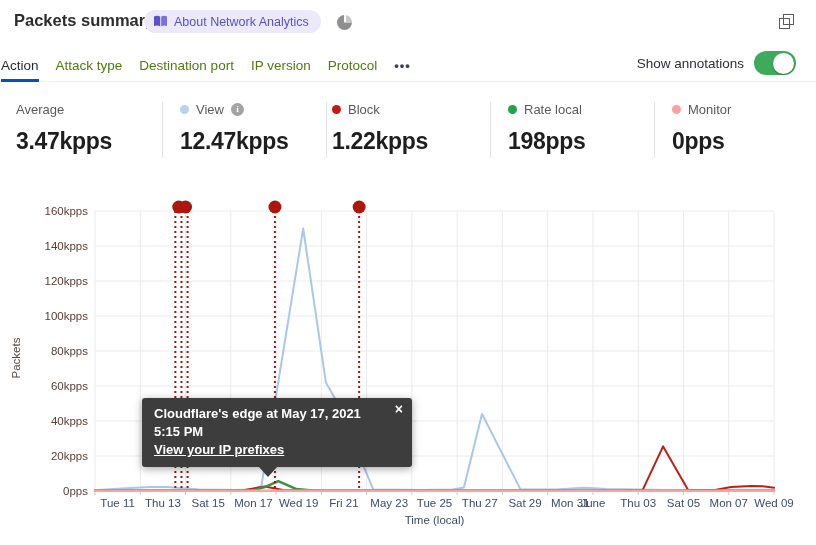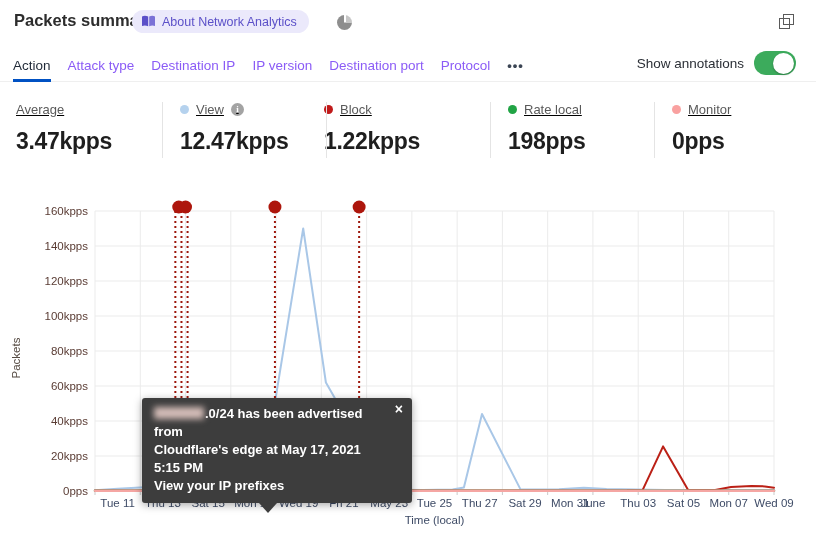--- a/index.html
+++ b/index.html
@@ -2,70 +2,70 @@
 <html style="--accent: #0051c3; --toggle-on: #3cab5c; --badge-bg: #ebe9fb; --badge-fg: #5b50c8;"><head>
 <meta charset="utf-8">
 <style>
   * { margin:0; padding:0; box-sizing:border-box; }
   html,body { width:816px; height:545px; background:#fff; overflow:hidden;
     font-family:"Liberation Sans", sans-serif; position:relative; }
   .abs { position:absolute; }
 
   
   .page-title { left:14px; top:11px; font-size:16.5px; font-weight:700; color:#2d2d2d; }
-  .badge { left:132px; top:10px; height:23px; display:flex; align-items:center; gap:6px;
+  .badge { left:144px; top:10px; height:23px; display:flex; align-items:center; gap:6px;
     padding:0 12px 0 9px; border-radius:12px; background:var(--badge-bg,#ebe9fb);
     color:var(--badge-fg,#5b50c8); font-size:12.5px; cursor:pointer; }
   .badge svg { display:block; }
   .pie-icon { left:337px; top:15px; width:15px; height:15px; border-radius:50%;
     background:conic-gradient(from 0deg,#c7c7c7 0 95deg,#8e8e8e 95deg 360deg); }
   .pie-icon::after { content:""; position:absolute; left:7px; top:0; width:1.5px; height:7px; background:#fff; }
   .window-icon { left:779px; top:13px; width:18px; height:18px; cursor:pointer; }
   .window-icon .sq1 { position:absolute; left:0; top:5px; width:11px; height:11px; border:1.5px solid #5a5a5a; background:#fff; }
   .window-icon .sq2 { position:absolute; left:4px; top:1px; width:11px; height:11px; border:1.5px solid #5a5a5a; }
 
   
   .tabs { left:0; top:50px; width:816px; height:32px; border-bottom:1px solid #efefef;
-    display:flex; align-items:center; padding-left:13px; gap:17px; }
-  .tab { font-size:13.5px; color:#8b5cf6; cursor:pointer; position:relative; height:32px;
+    display:flex; align-items:center; padding-left:1px; gap:17px; }
+  .tab { font-size:13.5px; color:#4d7c0f; cursor:pointer; position:relative; height:32px;
     display:flex; align-items:center; white-space:nowrap; }
   .tab.active { color:#1f2937; }
   .tab.active::after { content:""; position:absolute; left:0; right:0; bottom:0; height:2.5px;
     background:var(--accent,#0051c3); }
   .tab-more { font-size:13px; color:#3b4554; letter-spacing:1px; cursor:pointer; font-weight:700; }
 
   .annot-toggle-row { top:51px; right:20px; display:flex; align-items:center; gap:10px;justify-content:space-between; }
   .annot-label { font-size:13.5px; color:#2b2f36; }
   .toggle { width:42px; height:24px; border-radius:12px; background:#c7c7c7; position:relative; cursor:pointer; }
   .toggle.on { background:var(--toggle-on,#3cab5c); }
   .toggle .knob { position:absolute; top:1.5px; left:2px; width:21px; height:21px; border-radius:50%;
     background:#fff; box-shadow:0 1px 2px rgba(0,0,0,.3); }
   .toggle.on .knob { left:auto; right:2px; }
 
   
   .stat { top:101px; width:150px; }
-  .stat .lbl-row { display:flex; align-items:center; gap:7px; height:16px;text-decoration:underline; }
+  .stat .lbl-row { display:flex; align-items:center; gap:7px; height:16px; }
   .stat .dot { width:9px; height:9px; border-radius:50%; flex:0 0 auto; }
   .stat .lbl { font-size:13px; color:#595959; white-space:nowrap; }
   .info-icon { width:13px; height:13px; border-radius:50%; background:#a3a3a3; color:#fff;
     font-size:9px; font-weight:700; display:flex; align-items:center; justify-content:center;
     font-family:"Liberation Serif", serif; cursor:pointer; }
   .stat .val { margin-top:11px; font-size:23px; font-weight:600; color:#1e1e1e; letter-spacing:-.3px; }
   .stat-divider { top:102px; width:1px; height:56px; background:#e4e4e4; }
 
   
   #chart { left:0; top:190px; width:816px; height:350px; }
 
   
   .tooltip { left:142px; top:398px; width:270px; background:#3d3d3d; color:#fff; border-radius:3px;
     padding:7px 26px 8px 12px; font-size:13px; font-weight:600; line-height:18px;
     box-shadow:0 2px 8px rgba(0,0,0,.35); z-index:5; }
   .tooltip .redact { display:inline-block; width:50px; height:12px; background:#d4bdb8;
     filter:blur(3px); vertical-align:-1px; margin-right:1px; }
-  .tooltip a { color:#fff; cursor:pointer; }
+  .tooltip a { color:#fff; text-decoration:underline; cursor:pointer; }
   .tooltip .close { position:absolute; top:3px; right:9px; font-size:14px; font-weight:700;
     cursor:pointer; line-height:16px; }
   .tooltip .caret { position:absolute; top:100%; left:117px; width:0; height:0;
     border-left:9px solid transparent; border-right:9px solid transparent; border-top:10px solid #3d3d3d; }
 </style>
 </head>
 <body>
 
 <div class="abs page-title">Packets summary</div>
 <div class="abs badge">
@@ -79,23 +79,22 @@
 </div>
 <div class="abs pie-icon"></div>
 <div class="abs window-icon">
   <span class="sq1"></span>
     <span class="sq2"></span>
 </div>
 
 <div class="abs tabs">
   <span class="tab active">Action</span>
   <span class="tab">Attack type</span>
-  <span class="tab">Destination IP</span>
+  <span class="tab">Destination port</span>
   <span class="tab">IP version</span>
-  <span class="tab">Destination port</span>
   <span class="tab">Protocol</span>
   <span class="tab-more">•••</span>
 </div>
 
 <div class="abs annot-toggle-row">
   <span class="annot-label">Show annotations</span>
   <span class="toggle on" id="annot-toggle">
       <span class="knob"></span>
     </span>
 </div>
@@ -107,21 +106,21 @@
   <div class="val">3.47kpps</div>
 </div>
 <div class="abs stat" style="left:180px">
   <div class="lbl-row">
     <span class="dot" style="background: rgb(181, 210, 238);"></span>
     <span class="lbl">View</span>
     <span class="info-icon">i</span>
   </div>
   <div class="val">12.47kpps</div>
 </div>
-<div class="abs stat" style="left:324px">
+<div class="abs stat" style="left:332px">
   <div class="lbl-row">
     <span class="dot" style="background: rgb(192, 26, 26);"></span>
     <span class="lbl">Block</span>
   </div>
   <div class="val">1.22kpps</div>
 </div>
 <div class="abs stat" style="left:508px">
   <div class="lbl-row">
     <span class="dot" style="background: rgb(33, 164, 69);"></span>
     <span class="lbl">Rate local</span>
@@ -226,18 +225,17 @@
         <line x1="274.935" x2="274.935" y1="21" y2="301" stroke="#9c170c" stroke-width="2" stroke-dasharray="2 3"></line>
         <line x1="359.131" x2="359.131" y1="21" y2="301" stroke="#9c170c" stroke-width="2" stroke-dasharray="2 3"></line>
         <circle cx="178.74333333333334" cy="17" r="6.5" fill="#ad160c"></circle>
         <circle cx="185.53333333333333" cy="17" r="6.5" fill="#ad160c"></circle>
         <circle cx="274.935" cy="17" r="6.5" fill="#ad160c"></circle>
         <circle cx="359.131" cy="17" r="6.5" fill="#ad160c"></circle>
       </g>
     </svg></div>
 
 <div class="abs tooltip">
-  <div><span class="redact"></span><span>.0/24 has been advertised from</span></div>
   <div>Cloudflare's edge at May 17, 2021 5:15 PM</div>
   <div><a>View your IP prefixes</a></div>
   <span class="close">×</span>
   <span class="caret"></span>
 </div>
 
 </body></html>

